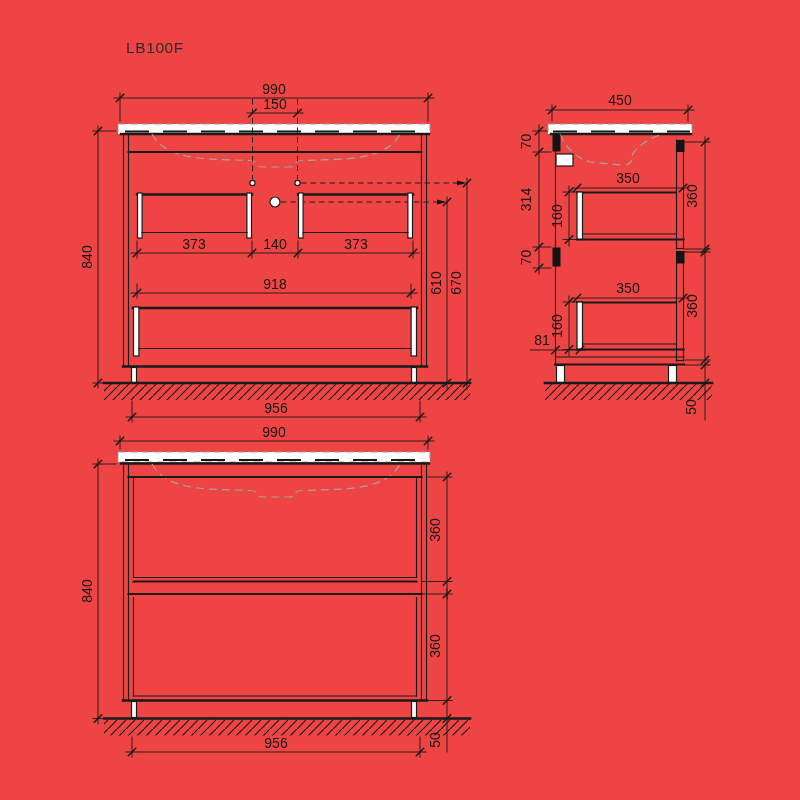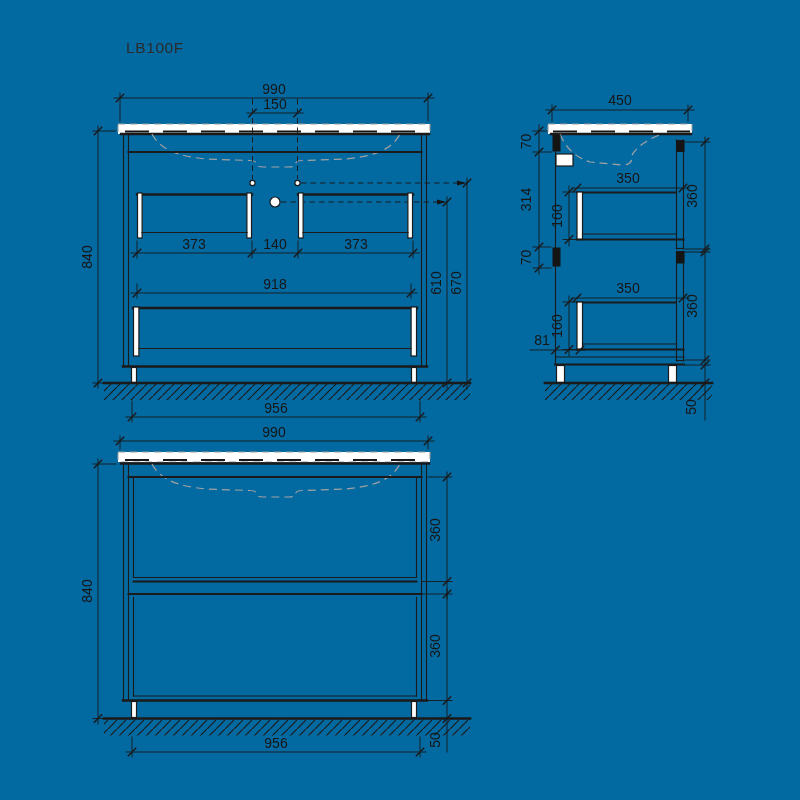--- a/index.html
+++ b/index.html
@@ -1,16 +1,16 @@
 <!DOCTYPE html>
 <html><head>
 <meta charset="utf-8">
 <style>
   html,body { margin:0; padding:0; background:#ffffff; }
-  .canvas { position:relative; width:800px; height:800px; background:#0369a1; overflow:hidden; }
+  .canvas { position:relative; width:800px; height:800px; background:#ef4444; overflow:hidden; }
   svg { display:block; }
   .ln   { stroke:#1a1a1a; fill:none; stroke-width:1.15; stroke-linecap:square; }
   .w2   { stroke-width:2; }
   .w24  { stroke-width:2.4; }
   .w27  { stroke-width:2.7; }
   .dim  { stroke:#1a1a1a; stroke-width:0.9; fill:none; stroke-linecap:square; }
   .dsh  { stroke:#1a1a1a; stroke-width:0.95; fill:none; stroke-dasharray:5.5 4; }
   .gdsh { stroke:#a3a3a3; stroke-width:1.2; fill:none; stroke-dasharray:8 5; }
   .cnt  { stroke:#9c9c9c; stroke-width:1.1; fill:#ffffff; stroke-dasharray:7 5; }
   .bdash{ stroke:#161616; stroke-width:2; fill:none; stroke-dasharray:24 14; }

